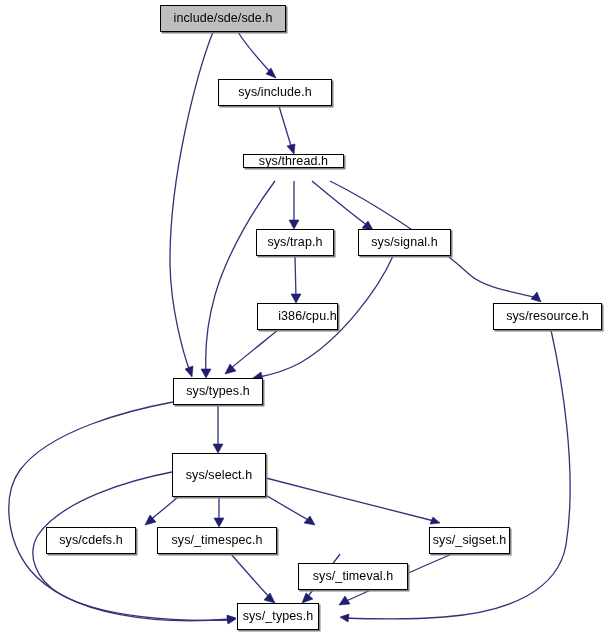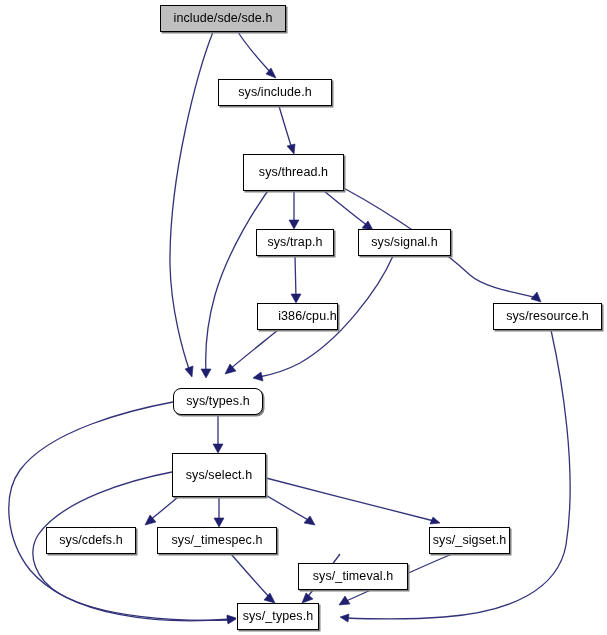--- a/index.html
+++ b/index.html
@@ -169,41 +169,41 @@
   </svg>
 
   <div class="node-box highlight" style="left:160px; top:5px; width:126px; height:27px;">
     <span class="node-label">include/sde/sde.h</span>
   </div>
 
   <div class="node-box" style="left:218px; top:79px; width:114px; height:27px;">
     <span class="node-label">sys/include.h</span>
   </div>
 
-  <div class="node-box" style="left:243px; top:154px; width:101px; height:37px;">
+  <div class="node-box" style="left:243px; top:154px; width:101px; height:14px;">
     <span class="node-label">sys/thread.h</span>
   </div>
 
   <div class="node-box" style="left:256px; top:229px; width:78px; height:27px;">
     <span class="node-label">sys/trap.h</span>
   </div>
 
   <div class="node-box" style="left:358px; top:229px; width:93px; height:27px;">
     <span class="node-label">sys/signal.h</span>
   </div>
 
   <div class="node-box" style="left:493px; top:303px; width:109px; height:27px;text-align:right;">
     <span class="node-label">sys/resource.h</span>
   </div>
 
   <div class="node-box" style="left:257px; top:303px; width:81px; height:27px;padding-left:20px;">
     <span class="node-label">i386/cpu.h</span>
   </div>
 
-  <div class="node-box" style="left:173px; top:388px; width:90px; height:27px;border-radius:8px;">
+  <div class="node-box" style="left:173px; top:378px; width:90px; height:27px;">
     <span class="node-label">sys/types.h</span>
   </div>
 
   <div class="node-box" style="left:172px; top:453px; width:94px; height:44px;">
     <span class="node-label">sys/select.h</span>
   </div>
 
   <div class="node-box" style="left:46px; top:527px; width:90px; height:27px;">
     <span class="node-label">sys/cdefs.h</span>
   </div>

